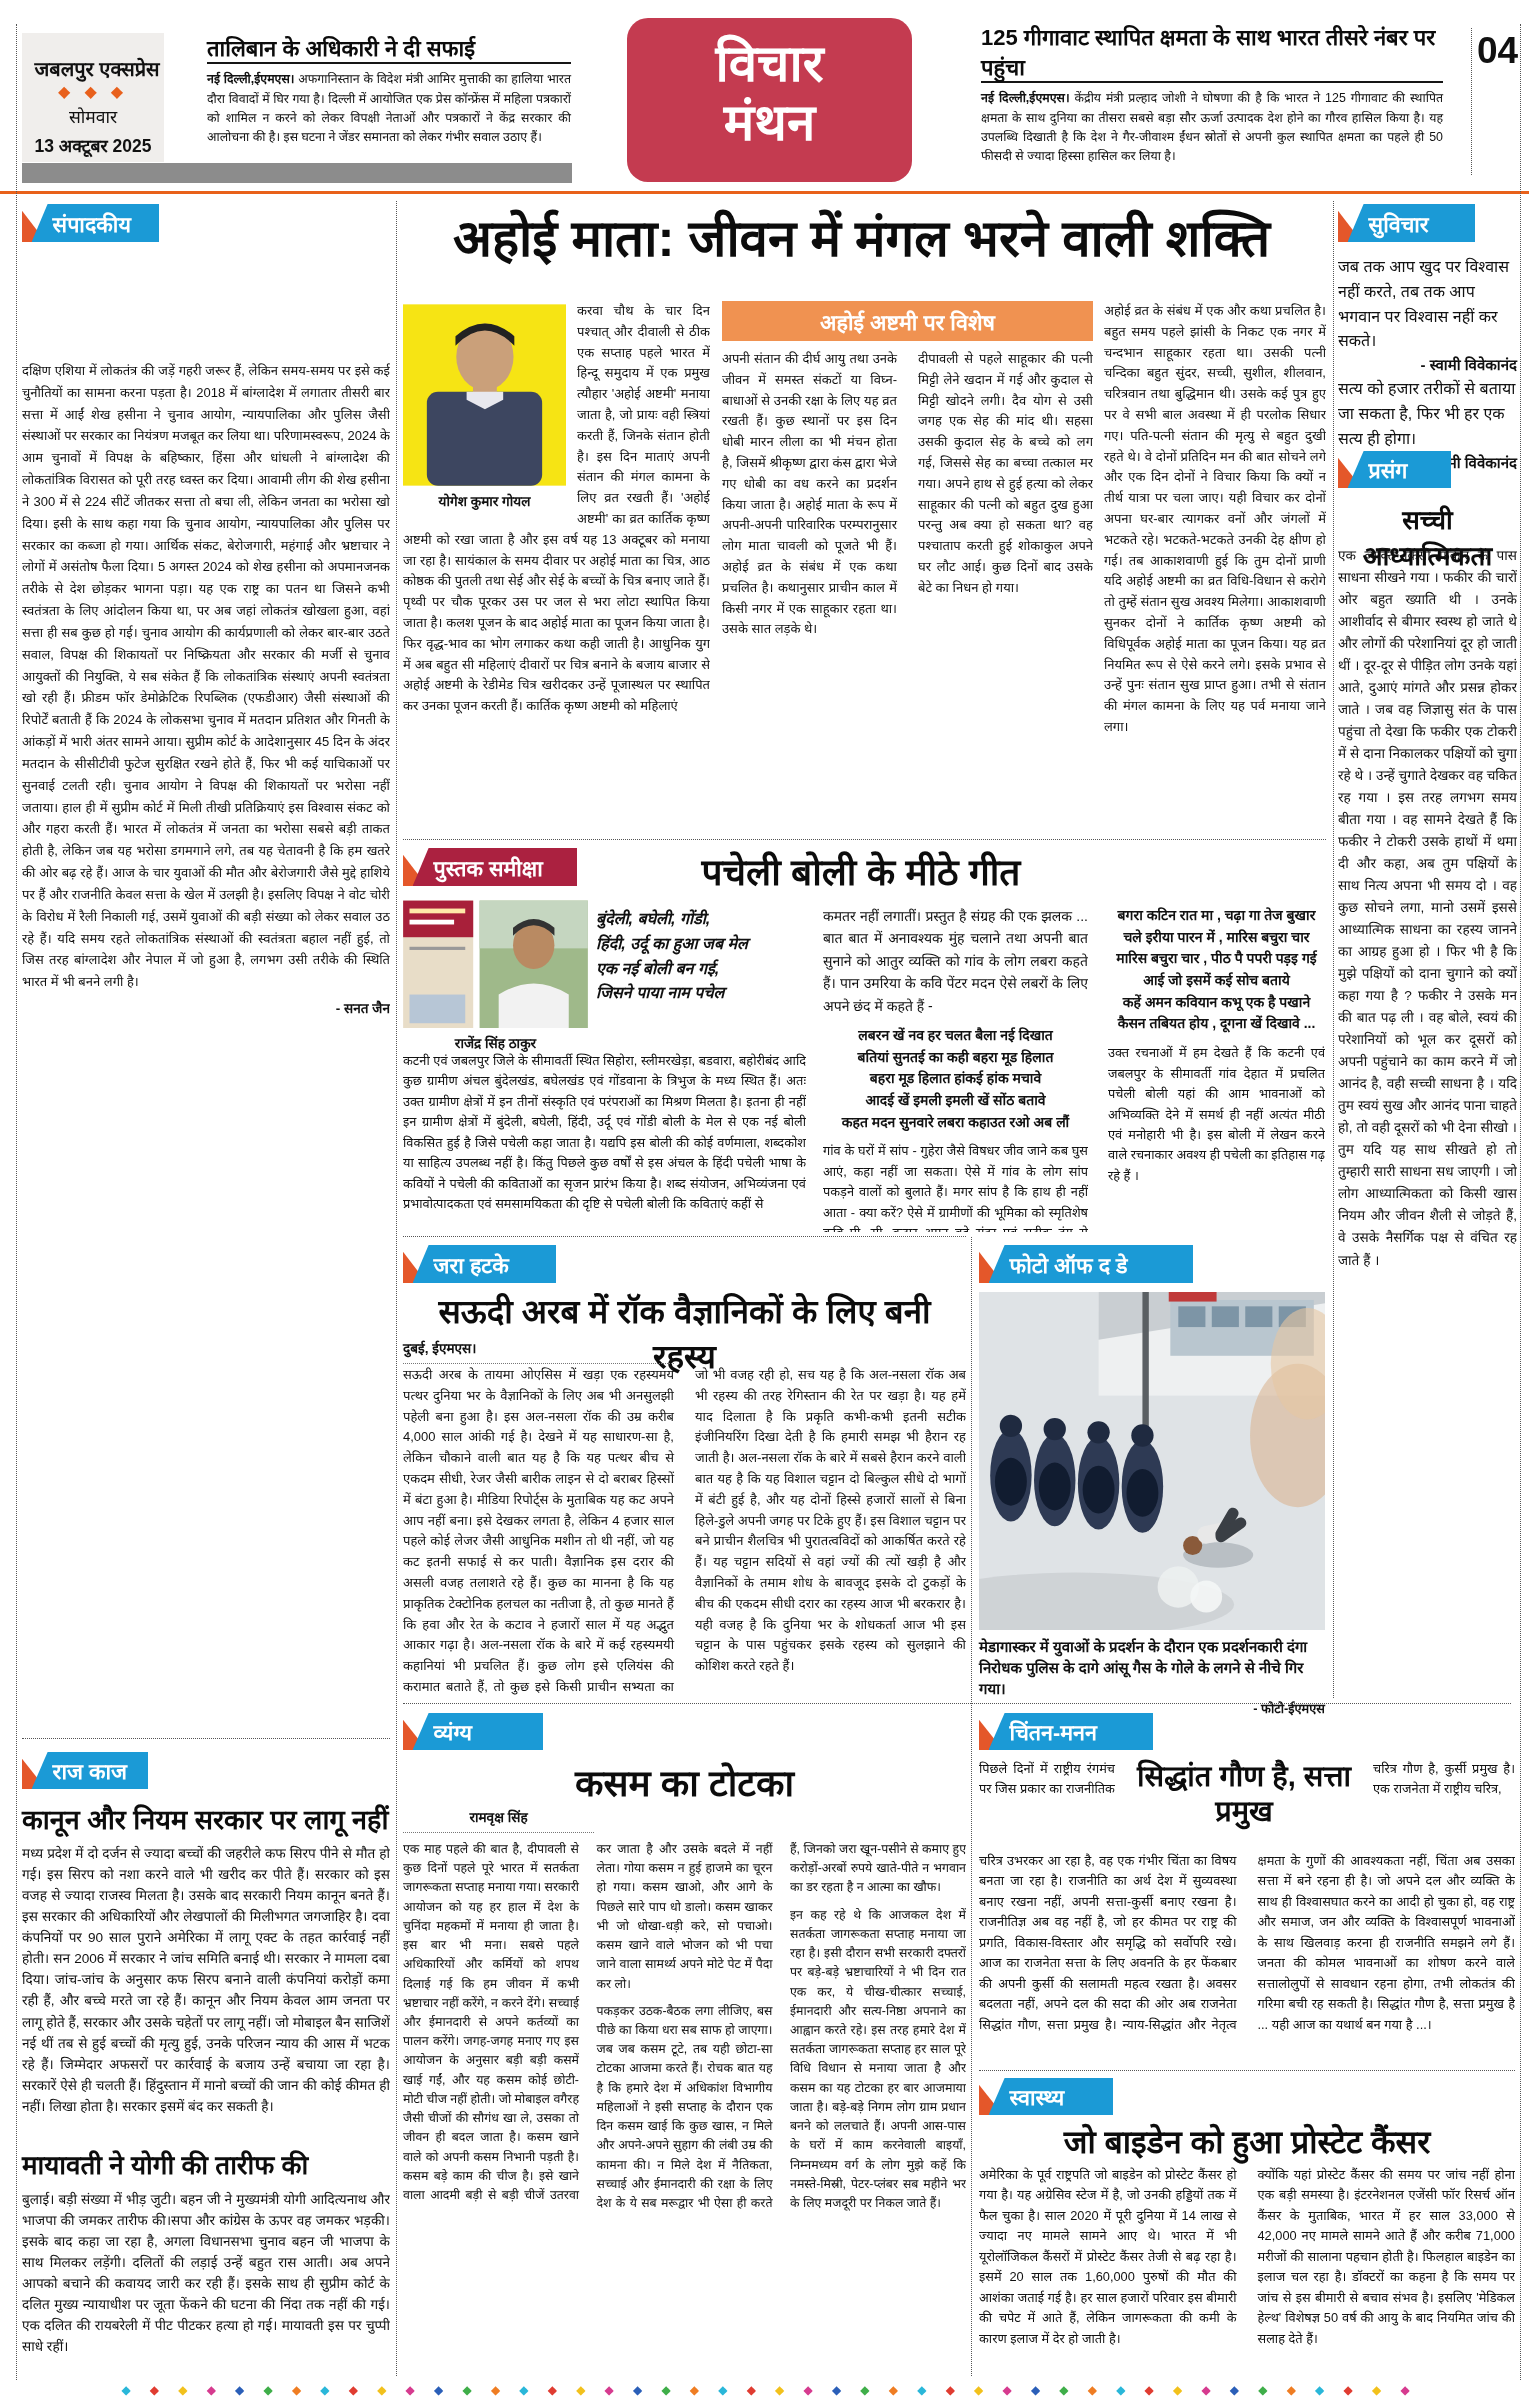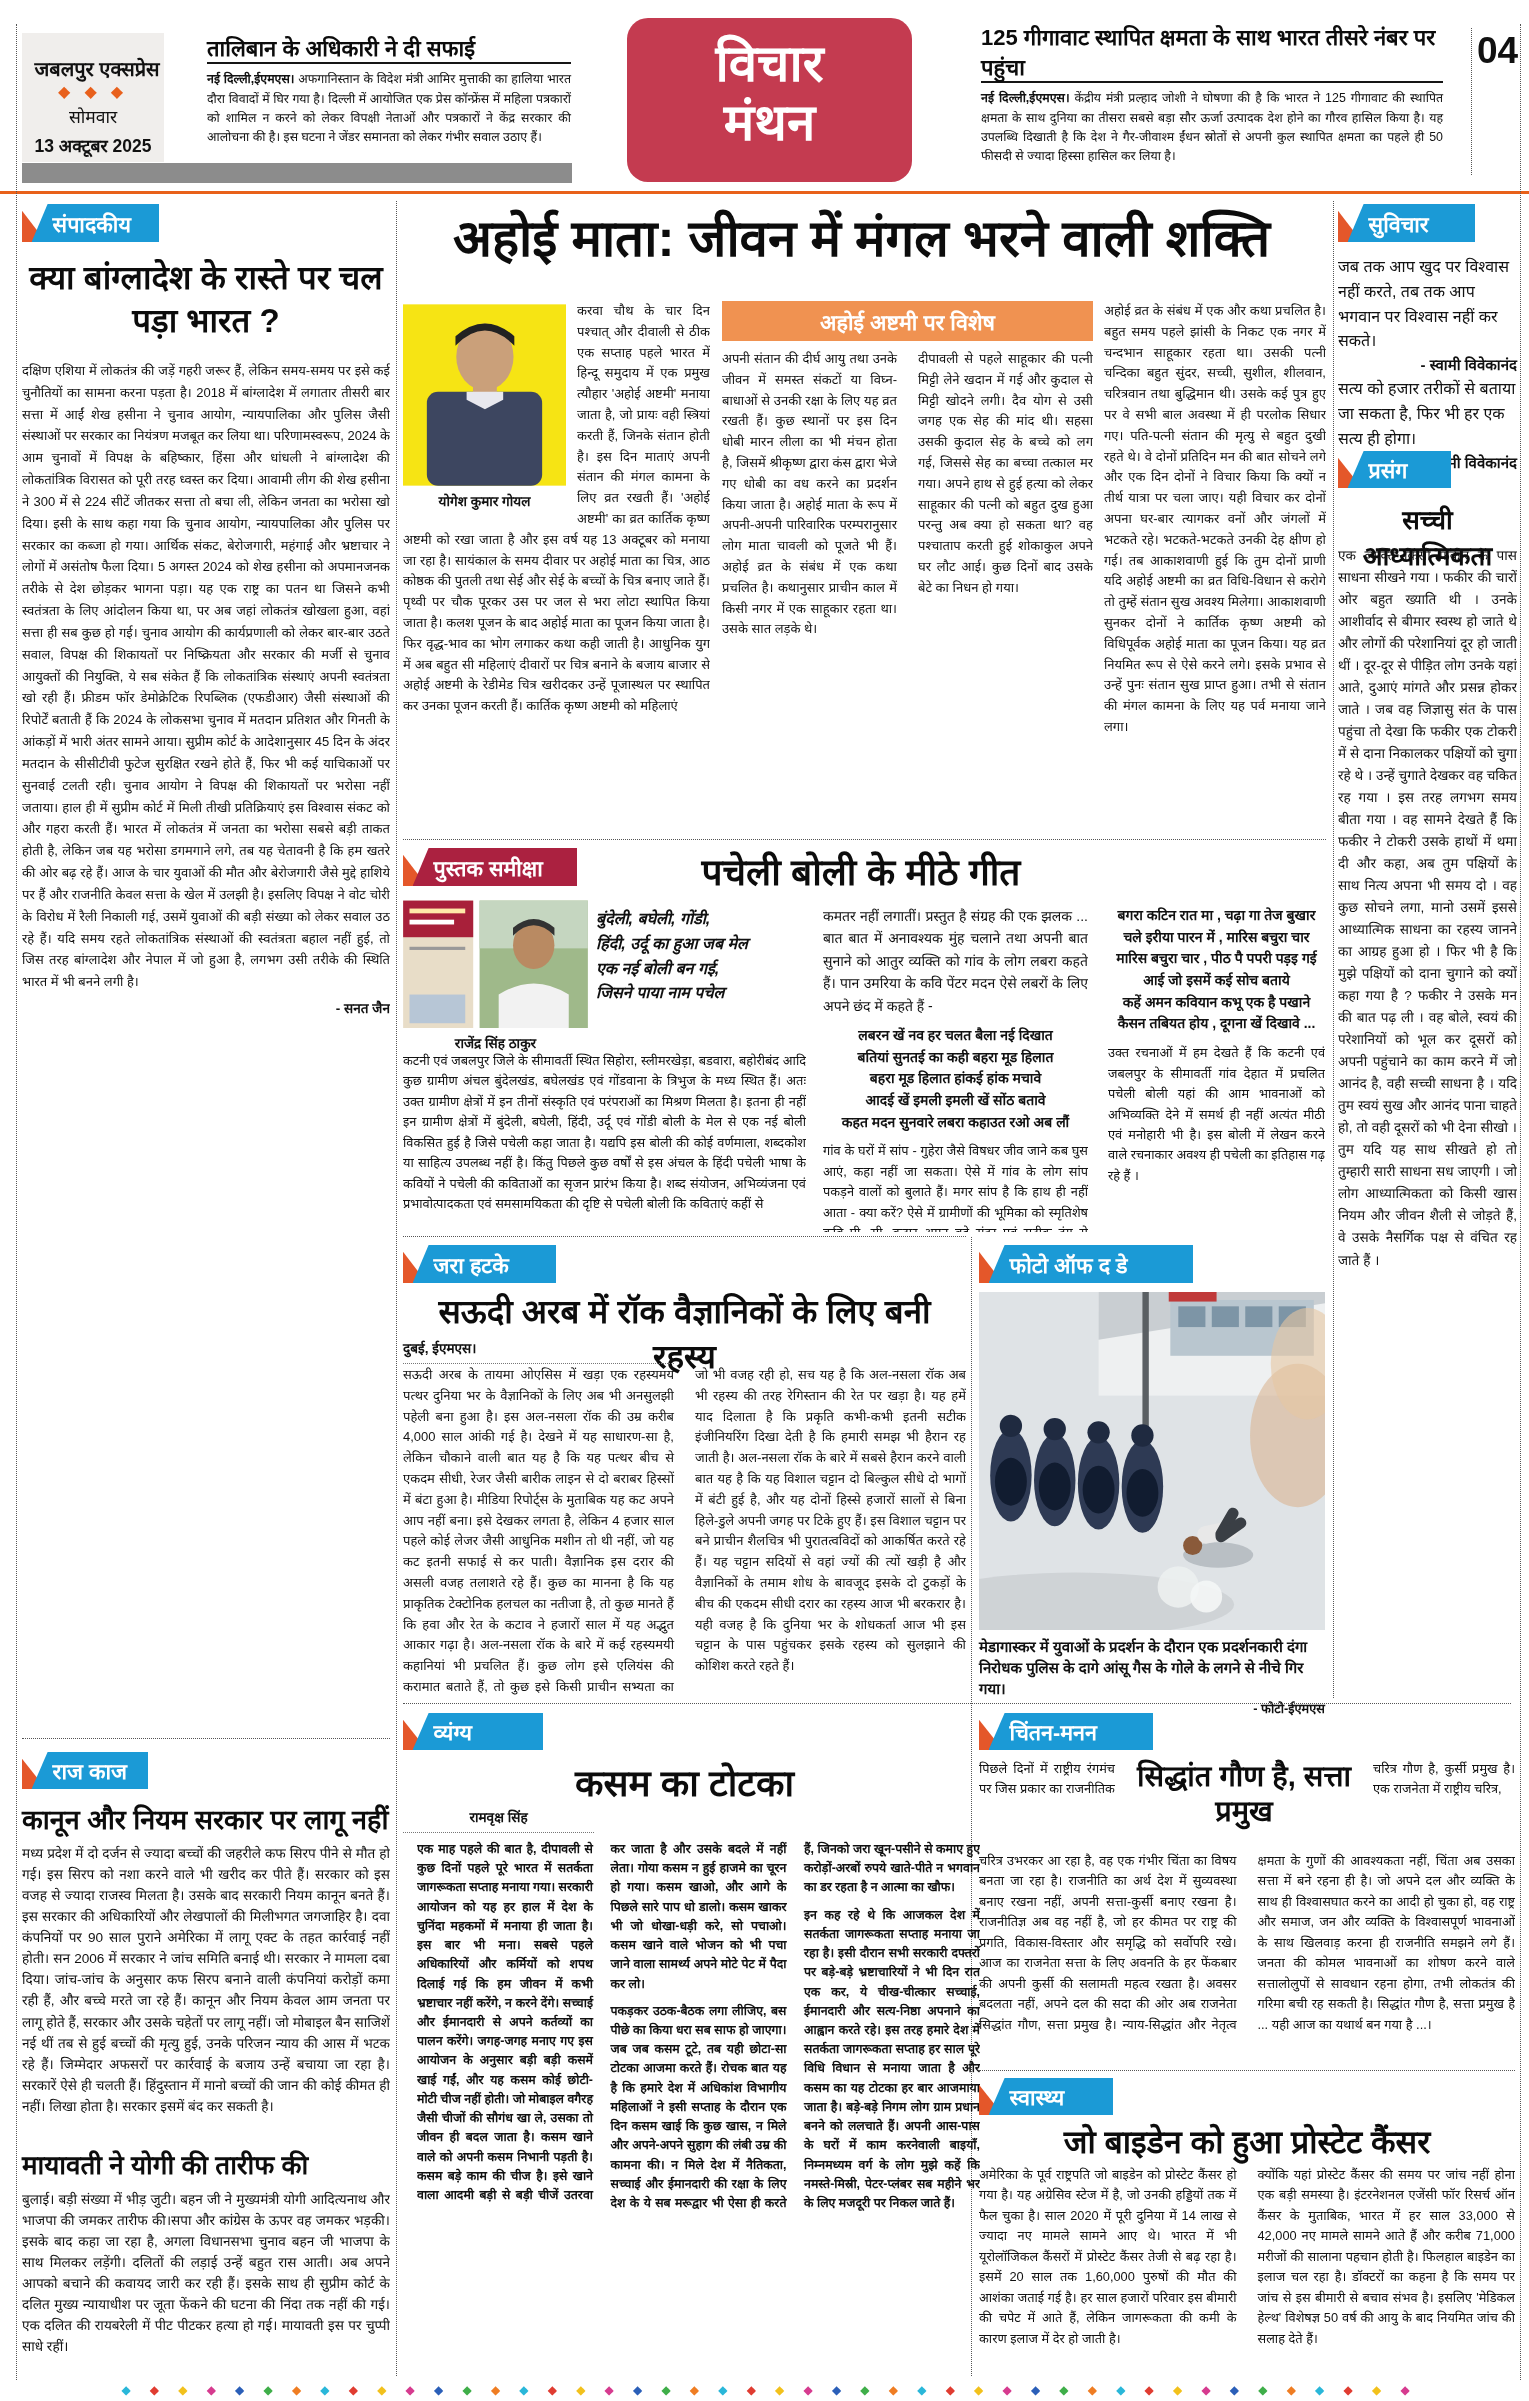--- a/index.html
+++ b/index.html
@@ -74,21 +74,20 @@
   <div class="abs dot-v" style="left:16px;top:24px;height:2356px;"></div>
   <div class="abs dot-v" style="left:1520px;top:24px;height:2356px;"></div>
   <div class="abs dot-v" style="left:396px;top:201px;height:2175px;"></div>
   <div class="abs dot-v" style="left:1333px;top:201px;height:1497px;"></div>
   <div class="abs dot-v" style="left:971px;top:1237px;height:1139px;"></div>
 
   <div class="abs seclab" style="left:22px;top:204px;width:137px;height:38px;">
       <span class="tri"></span>
       <span class="lab-box">संपादकीय</span>
     </div>
-  <div class="abs hl ctr" style="left:22px;top:257px;width:368px;font-size:33px;line-height:1.3;">क्या बांग्लादेश के रास्ते पर चल पड़ा भारत ?</div>
   <div class="abs ovh" style="left:22px;top:360px;width:368px;height:1355px;">
     <p class="body-txt" style="margin:0;line-height:1.68;">दक्षिण एशिया में लोकतंत्र की जड़ें गहरी जरूर हैं, लेकिन समय-समय पर इसे कई चुनौतियों का सामना करना पड़ता है। 2018 में बांग्लादेश में लगातार तीसरी बार सत्ता में आईं शेख हसीना ने चुनाव आयोग, न्यायपालिका और पुलिस जैसी संस्थाओं पर सरकार का नियंत्रण मजबूत कर लिया था। परिणामस्वरूप, 2024 के आम चुनावों में विपक्ष के बहिष्कार, हिंसा और धांधली ने बांग्लादेश की लोकतांत्रिक विरासत को पूरी तरह ध्वस्त कर दिया। आवामी लीग की शेख हसीना ने 300 में से 224 सीटें जीतकर सत्ता तो बचा ली, लेकिन जनता का भरोसा खो दिया। इसी के साथ कहा गया कि चुनाव आयोग, न्यायपालिका और पुलिस पर सरकार का कब्जा हो गया। आर्थिक संकट, बेरोजगारी, महंगाई और भ्रष्टाचार ने लोगों में असंतोष फैला दिया। 5 अगस्त 2024 को शेख हसीना को अपमानजनक तरीके से देश छोड़कर भागना पड़ा। यह एक राष्ट्र का पतन था जिसने कभी स्वतंत्रता के लिए आंदोलन किया था, पर अब जहां लोकतंत्र खोखला हुआ, वहां सत्ता ही सब कुछ हो गई। चुनाव आयोग की कार्यप्रणाली को लेकर बार-बार उठते सवाल, विपक्ष की शिकायतों पर निष्क्रियता और सरकार की मर्जी से चुनाव आयुक्तों की नियुक्ति, ये सब संकेत हैं कि लोकतांत्रिक संस्थाएं अपनी स्वतंत्रता खो रही हैं। फ्रीडम फॉर डेमोक्रेटिक रिपब्लिक (एफडीआर) जैसी संस्थाओं की रिपोर्टें बताती हैं कि 2024 के लोकसभा चुनाव में मतदान प्रतिशत और गिनती के आंकड़ों में भारी अंतर सामने आया। सुप्रीम कोर्ट के आदेशानुसार 45 दिन के अंदर मतदान के सीसीटीवी फुटेज सुरक्षित रखने होते हैं, फिर भी कई याचिकाओं पर सुनवाई टलती रही। चुनाव आयोग ने विपक्ष की शिकायतों पर भरोसा नहीं जताया। हाल ही में सुप्रीम कोर्ट में मिली तीखी प्रतिक्रियाएं इस विश्वास संकट को और गहरा करती हैं। भारत में लोकतंत्र में जनता का भरोसा सबसे बड़ी ताकत होती है, लेकिन जब यह भरोसा डगमगाने लगे, तब यह चेतावनी है कि हम खतरे की ओर बढ़ रहे हैं। आज के चार युवाओं की मौत और बेरोजगारी जैसे मुद्दे हाशिये पर हैं और राजनीति केवल सत्ता के खेल में उलझी है। इसलिए विपक्ष ने वोट चोरी के विरोध में रैली निकाली गई, उसमें युवाओं की बड़ी संख्या को लेकर सवाल उठ रहे हैं। यदि समय रहते लोकतांत्रिक संस्थाओं की स्वतंत्रता बहाल नहीं हुई, तो जिस तरह बांग्लादेश और नेपाल में जो हुआ है, लगभग उसी तरीके की स्थिति भारत में भी बनने लगी है।</p>
     <div class="sign" style="font-size:13.6px;margin-top:4.8px;">- सनत जैन</div>
   </div>
   <div class="abs dot-h" style="left:22px;top:1738px;width:368px;"></div>
 
   <div class="abs seclab" style="left:22px;top:1752px;width:126px;height:37px;">
       <span class="tri"></span>
       <span class="lab-box">राज काज</span>
     </div>
@@ -243,21 +242,21 @@
   </div>
 
   <div class="abs dot-h" style="left:403px;top:1703px;width:1108px;"></div>
 
   <div class="abs seclab" style="left:403px;top:1713px;width:140px;height:37px;">
       <span class="tri"></span>
       <span class="lab-box">व्यंग्य</span>
     </div>
   <div class="abs hl ctr" style="left:403px;top:1756px;width:563px;font-size:37px;">कसम का टोटका</div>
   <div class="abs b ctr byline-rule" style="left:403px;top:1807px;width:191px;font-size:13.6px;">रामवृक्ष सिंह</div>
-  <div class="abs ovh" style="left:417px;top:1840px;width:563px;height:533px;font-weight:bold;">
+  <div class="abs ovh" style="left:403px;top:1840px;width:563px;height:533px;">
     <div class="cols3">
       <p class="body-sm" style="margin:0 0 8px;">एक माह पहले की बात है, दीपावली से कुछ दिनों पहले पूरे भारत में सतर्कता जागरूकता सप्ताह मनाया गया। सरकारी आयोजन को यह हर हाल में देश के चुनिंदा महकमों में मनाया ही जाता है। इस बार भी मना। सबसे पहले अधिकारियों और कर्मियों को शपथ दिलाई गई कि हम जीवन में कभी भ्रष्टाचार नहीं करेंगे, न करने देंगे। सच्चाई और ईमानदारी से अपने कर्तव्यों का पालन करेंगे। जगह-जगह मनाए गए इस आयोजन के अनुसार बड़ी बड़ी कसमें खाई गईं, और यह कसम कोई छोटी-मोटी चीज नहीं होती। जो मोबाइल वगैरह जैसी चीजों की सौगंध खा ले, उसका तो जीवन ही बदल जाता है। कसम खाने वाले को अपनी कसम निभानी पड़ती है। कसम बड़े काम की चीज है। इसे खाने वाला आदमी बड़ी से बड़ी चीजें उतरवा कर जाता है और उसके बदले में नहीं लेता। गोया कसम न हुई हाजमे का चूरन हो गया। कसम खाओ, और आगे के पिछले सारे पाप धो डालो। कसम खाकर भी जो धोखा-धड़ी करे, सो पचाओ। कसम खाने वाले भोजन को भी पचा जाने वाला सामर्थ्य अपने मोटे पेट में पैदा कर लो।</p>
       <p class="body-sm" style="margin:0 0 8px;">पकड़कर उठक-बैठक लगा लीजिए, बस पीछे का किया धरा सब साफ हो जाएगा। जब जब कसम टूटे, तब यही छोटा-सा टोटका आजमा करते हैं। रोचक बात यह है कि हमारे देश में अधिकांश विभागीय महिलाओं ने इसी सप्ताह के दौरान एक दिन कसम खाई कि कुछ खास, न मिले और अपने-अपने सुहाग की लंबी उम्र की कामना की। न मिले देश में नैतिकता, सच्चाई और ईमानदारी की रक्षा के लिए देश के ये सब मरूद्वार भी ऐसा ही करते हैं, जिनको जरा खून-पसीने से कमाए हुए करोड़ों-अरबों रुपये खाते-पीते न भगवान का डर रहता है न आत्मा का खौफ।</p>
       <p class="body-sm" style="margin:0;">इन कह रहे थे कि आजकल देश में सतर्कता जागरूकता सप्ताह मनाया जा रहा है। इसी दौरान सभी सरकारी दफ्तरों पर बड़े-बड़े भ्रष्टाचारियों ने भी दिन रात एक कर, ये चीख-चीत्कार सच्चाई, ईमानदारी और सत्य-निष्ठा अपनाने का आह्वान करते रहे। इस तरह हमारे देश में सतर्कता जागरूकता सप्ताह हर साल पूरे विधि विधान से मनाया जाता है और कसम का यह टोटका हर बार आजमाया जाता है। बड़े-बड़े निगम लोग ग्राम प्रधान बनने को ललचाते हैं। अपनी आस-पास के घरों में काम करनेवाली बाइयाँ, निम्नमध्यम वर्ग के लोग मुझे कहें कि नमस्ते-मिस्री, पेटर-प्लंबर सब महीने भर के लिए मजदूरी पर निकल जाते हैं।</p>
     </div>
   </div>
 
   <div class="abs seclab" style="left:979px;top:1713px;width:174px;height:37px;">
       <span class="tri"></span>
       <span class="lab-box">चिंतन-मनन</span>

